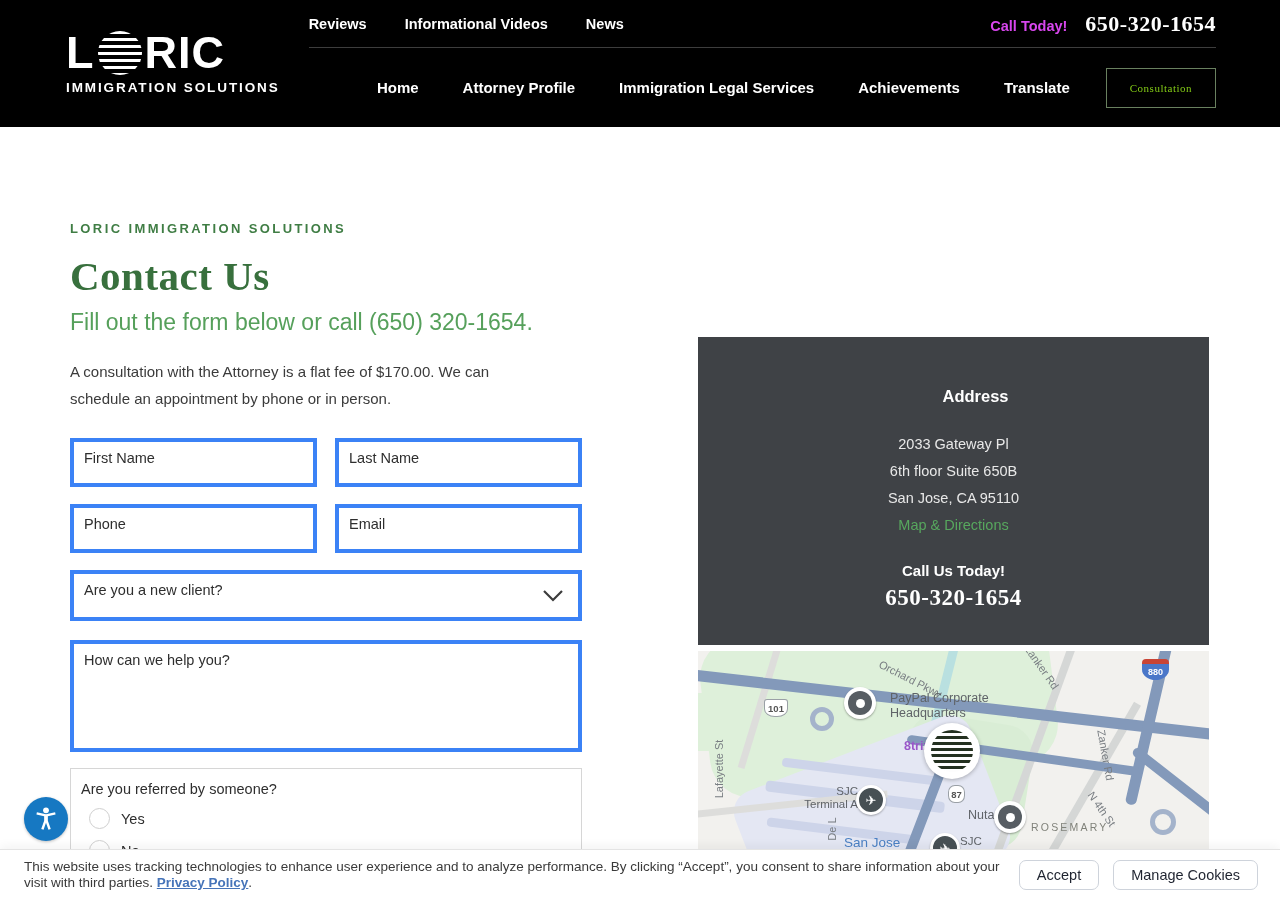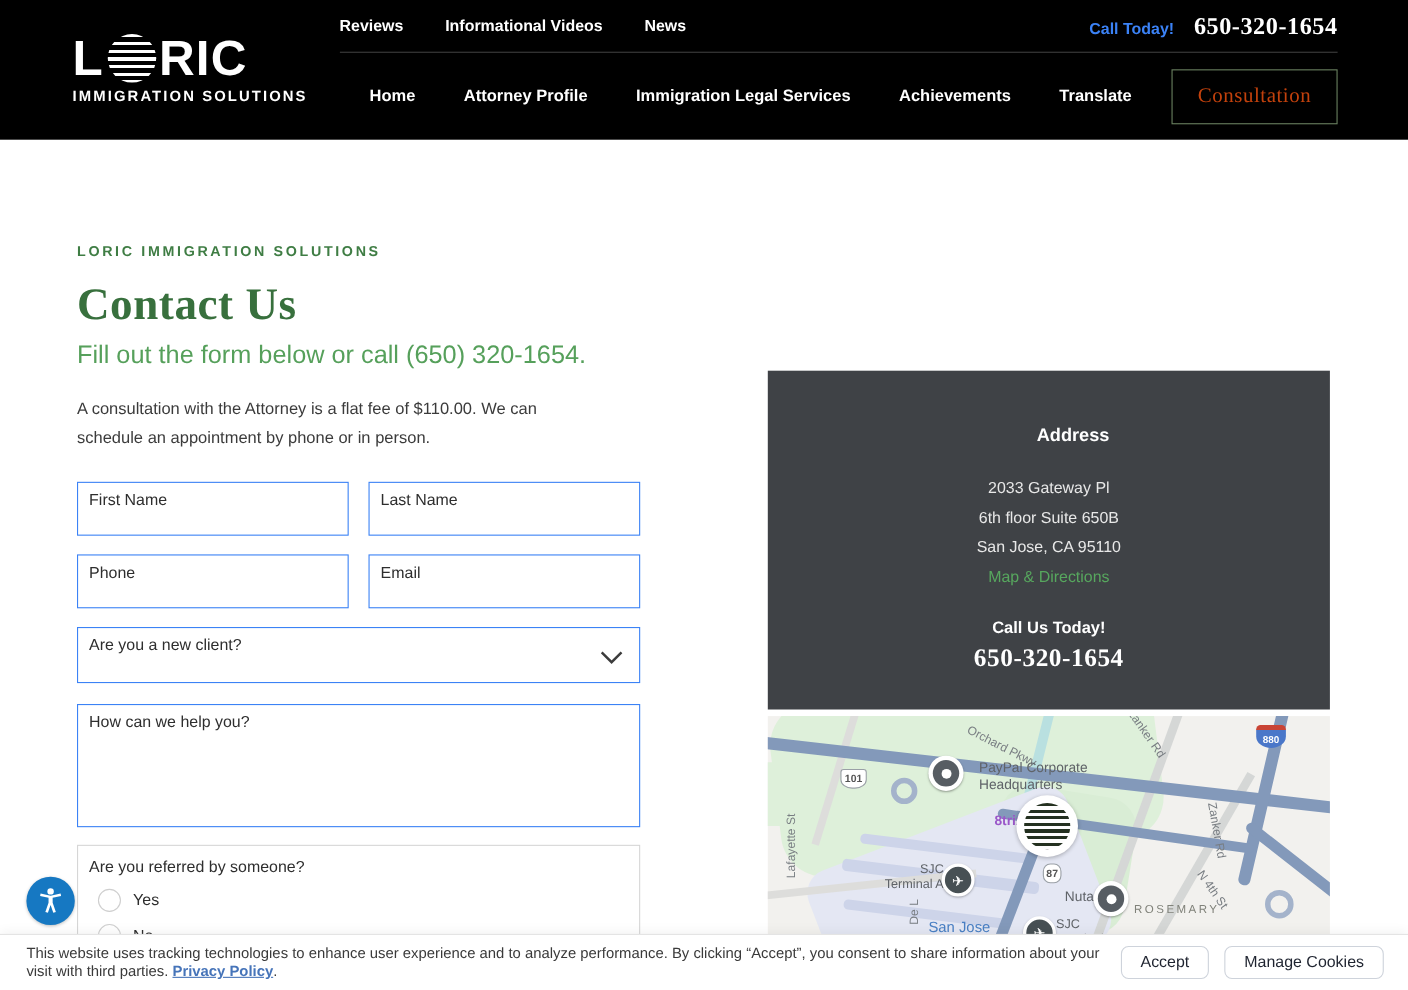--- a/index.html
+++ b/index.html
@@ -11,37 +11,37 @@
   .logo { margin-top:30px; cursor:pointer; }
   .logo-row { display:flex; align-items:center; color:#fff; font-weight:800; font-size:45px; line-height:1; letter-spacing:1px; }
   .globe { width:44px; height:44px; border-radius:50%; margin:0 3px; background:repeating-linear-gradient(180deg,#fff 0 3px,#000 3px 7px); flex:0 0 auto; }
   .tagline { color:#fff; font-size:13.5px; font-weight:700; letter-spacing:1.9px; margin-top:5px; white-space:nowrap; }
 
   .header-right { flex:1; display:flex; flex-direction:column; margin-left:29px; }
   .top-row { display:flex; align-items:center; height:48px; border-bottom:1px solid #3d3d3d; }
   .top-nav { display:flex; gap:38px; }
   .top-nav a, .main-nav a { color:#fff; font-size:14.5px; font-weight:700; text-decoration:none; cursor:pointer; }
   .call { margin-left:auto; display:flex; align-items:baseline; gap:18px; }
-  .call-label { color:#3b82f6; font-size:14.5px; font-weight:700; }
+  .call-label { color:#d946ef; font-size:14.5px; font-weight:700; }
   .call-phone { color:#fff; font-family:"Liberation Serif", serif; font-size:22px; font-weight:700; letter-spacing:.5px; cursor:pointer; }
   .main-row { flex:1; display:flex; align-items:center; justify-content:flex-end; gap:36px; }
   .main-nav { display:flex; gap:44px; align-items:center; }
   .main-nav a { font-size:15px; }
-  .consult-btn { border:1px solid #69805f; background:transparent; color:#c2410c; font-family:"Liberation Serif", serif; font-size:19px; padding:13px 23px; cursor:pointer; letter-spacing:.5px; }
+  .consult-btn { border:1px solid #69805f; background:transparent; color:#84cc16; font-family:"Liberation Serif", serif; font-size:11px; padding:13px 23px; cursor:pointer; letter-spacing:.5px; }
 
   
   .content { position:absolute; left:70px; top:221px; width:512px; }
   .eyebrow { color:#3f7d44; font-size:13px; font-weight:700; letter-spacing:2.4px; }
   .page-title { font-family:"Liberation Serif", serif; font-weight:700; font-size:41px; color:#38703d; margin-top:16px; letter-spacing:.5px; }
   .subtitle { color:#56a05b; font-size:23px; margin-top:9px; }
   .intro { color:#3b3b3b; font-size:15px; line-height:27px; margin-top:22px; width:482px; }
 
   .form { margin-top:26px; }
   .row { display:flex; gap:18px; margin-bottom:17px; }
-  .field { border:1px solid #3b82f6; background:#fff; height:49px; padding:8px 10px; position:relative; }
+  .field { border:4px solid #3b82f6; background:#fff; height:49px; padding:8px 10px; position:relative; }
   .half { width:247px; }
   .full { width:512px; }
   .field-label { color:#2e2e2e; font-size:14.5px; display:block; }
   .field input, .field textarea { border:none; outline:none; width:100%; font-size:14px; font-family:"Liberation Sans",sans-serif; background:transparent; margin-top:3px; resize:none; }
   .select-box { height:51px; margin-bottom:19px; cursor:pointer; }
   .chev { position:absolute; right:14px; bottom:11px; }
   .textarea-box { height:112px; margin-bottom:16px; }
   .textarea-box textarea { height:55px; }
   .referred-box { border:1px solid #d6d6d6; width:512px; height:115px; padding:12px 10px; }
   .radio-row { display:flex; align-items:center; gap:11px; margin-top:11px; margin-left:8px; cursor:pointer; }
@@ -160,21 +160,21 @@
         </div>
         <button class="consult-btn">Consultation</button>
       </div>
     </div>
   </div>
 
   <div class="content">
     <div class="eyebrow">LORIC IMMIGRATION SOLUTIONS</div>
     <h1 class="page-title">Contact Us</h1>
     <div class="subtitle">Fill out the form below or call (650) 320-1654.</div>
-    <p class="intro">A consultation with the Attorney is a flat fee of $110.00. We can schedule an appointment by phone or in person.</p>
+    <p class="intro">A consultation with the Attorney is a flat fee of $170.00. We can schedule an appointment by phone or in person.</p>
 
     <div class="form">
       <div class="row">
         <div class="field half">
           <span class="field-label">First Name</span>
           <input type="text" style="">
         </div>
         <div class="field half">
           <span class="field-label">Last Name</span>
           <input type="text" style="">

